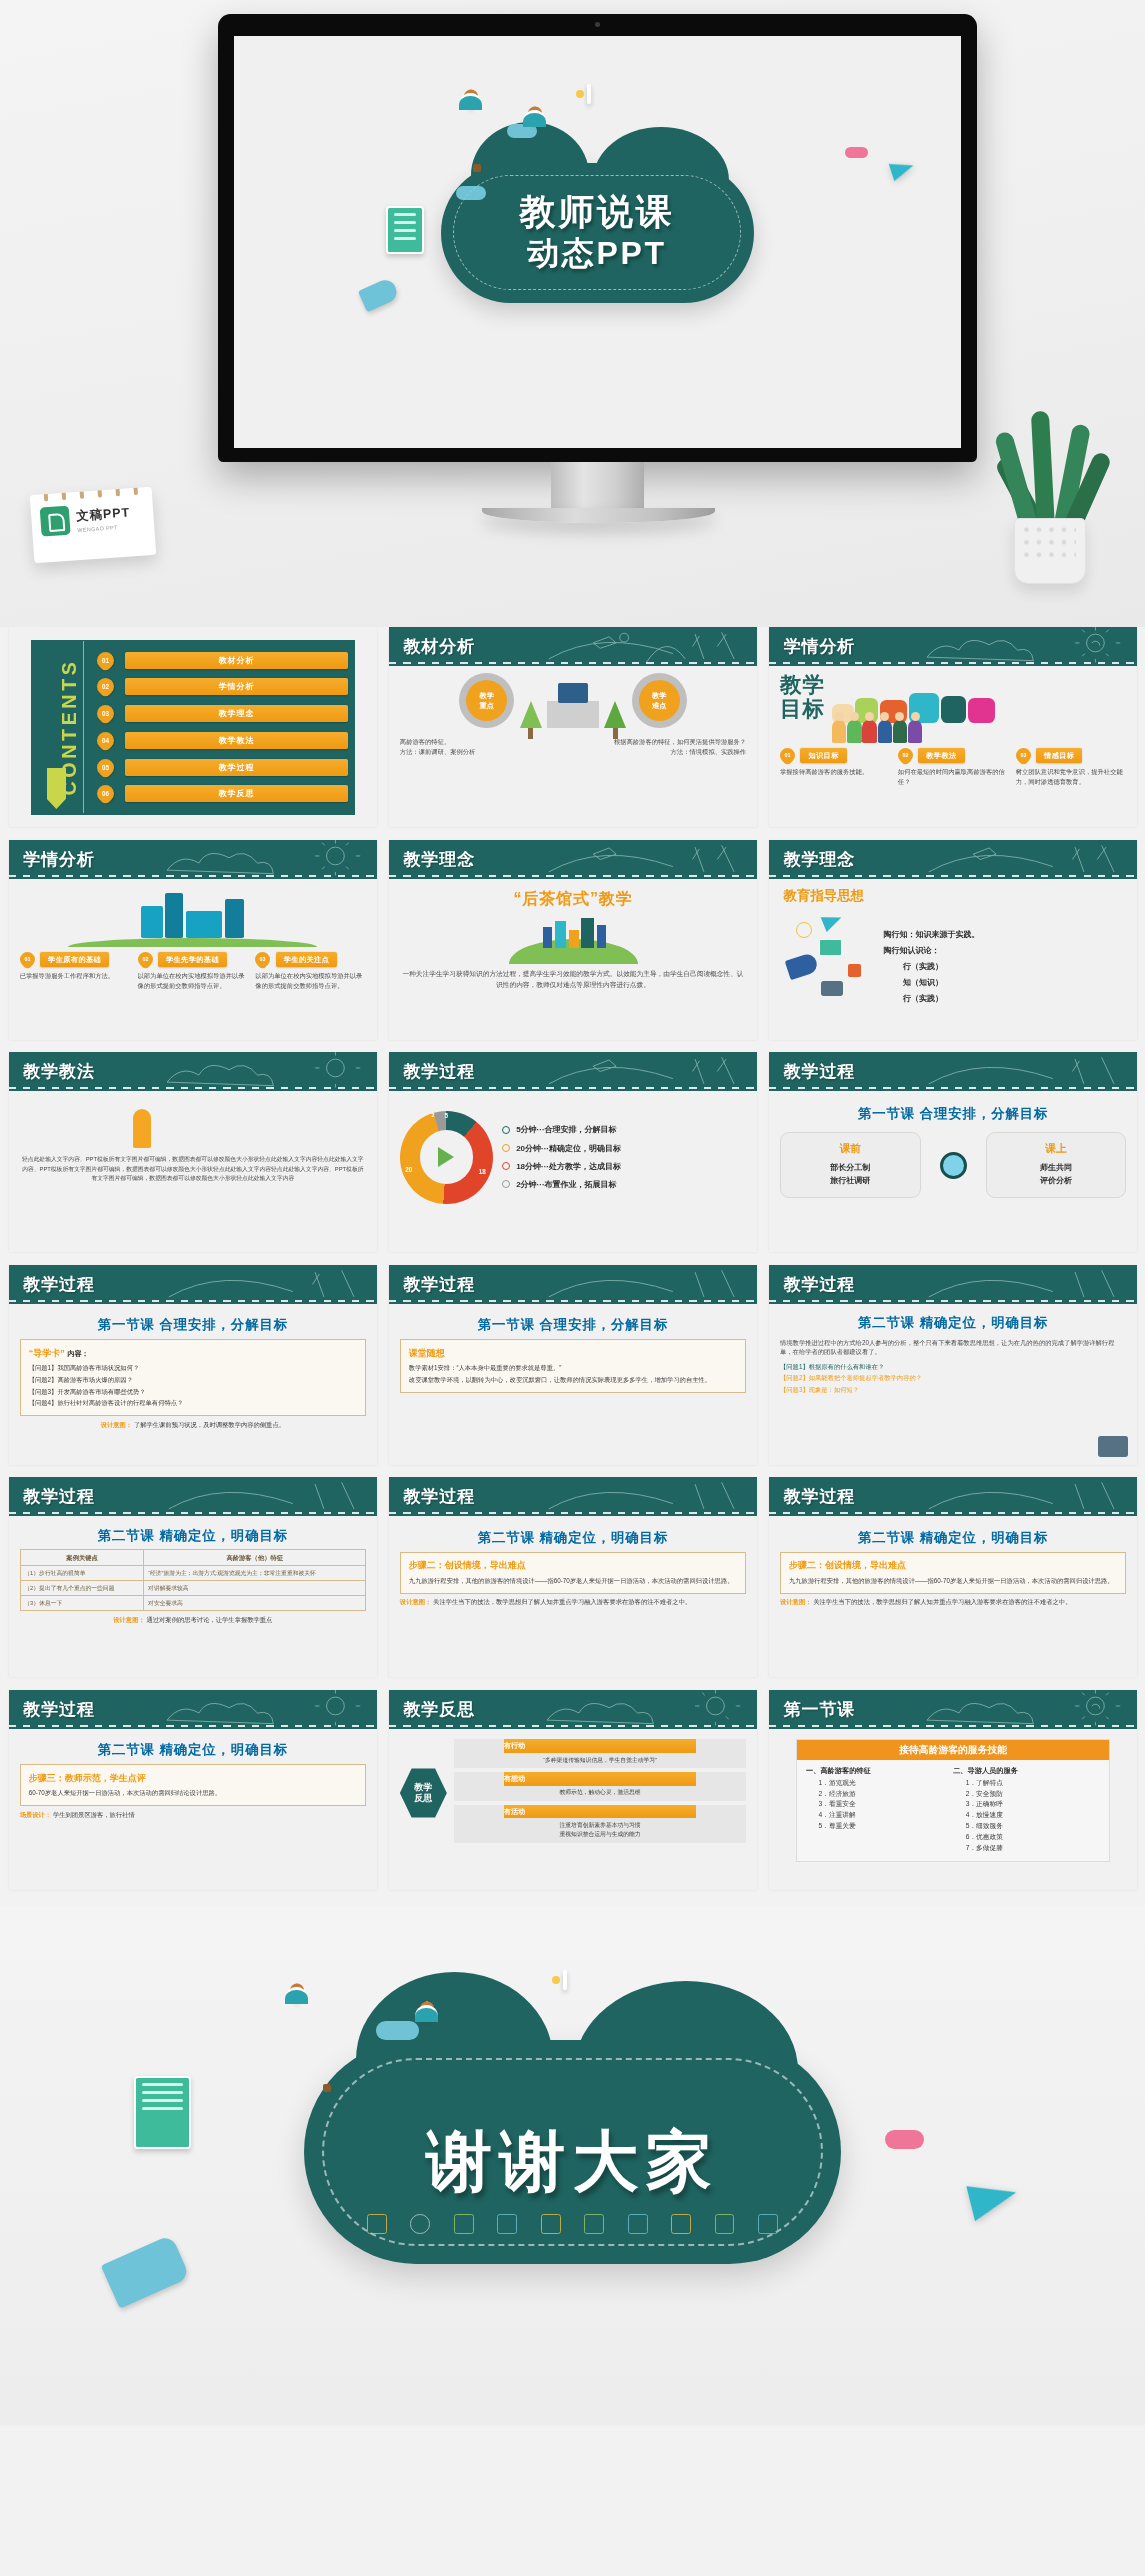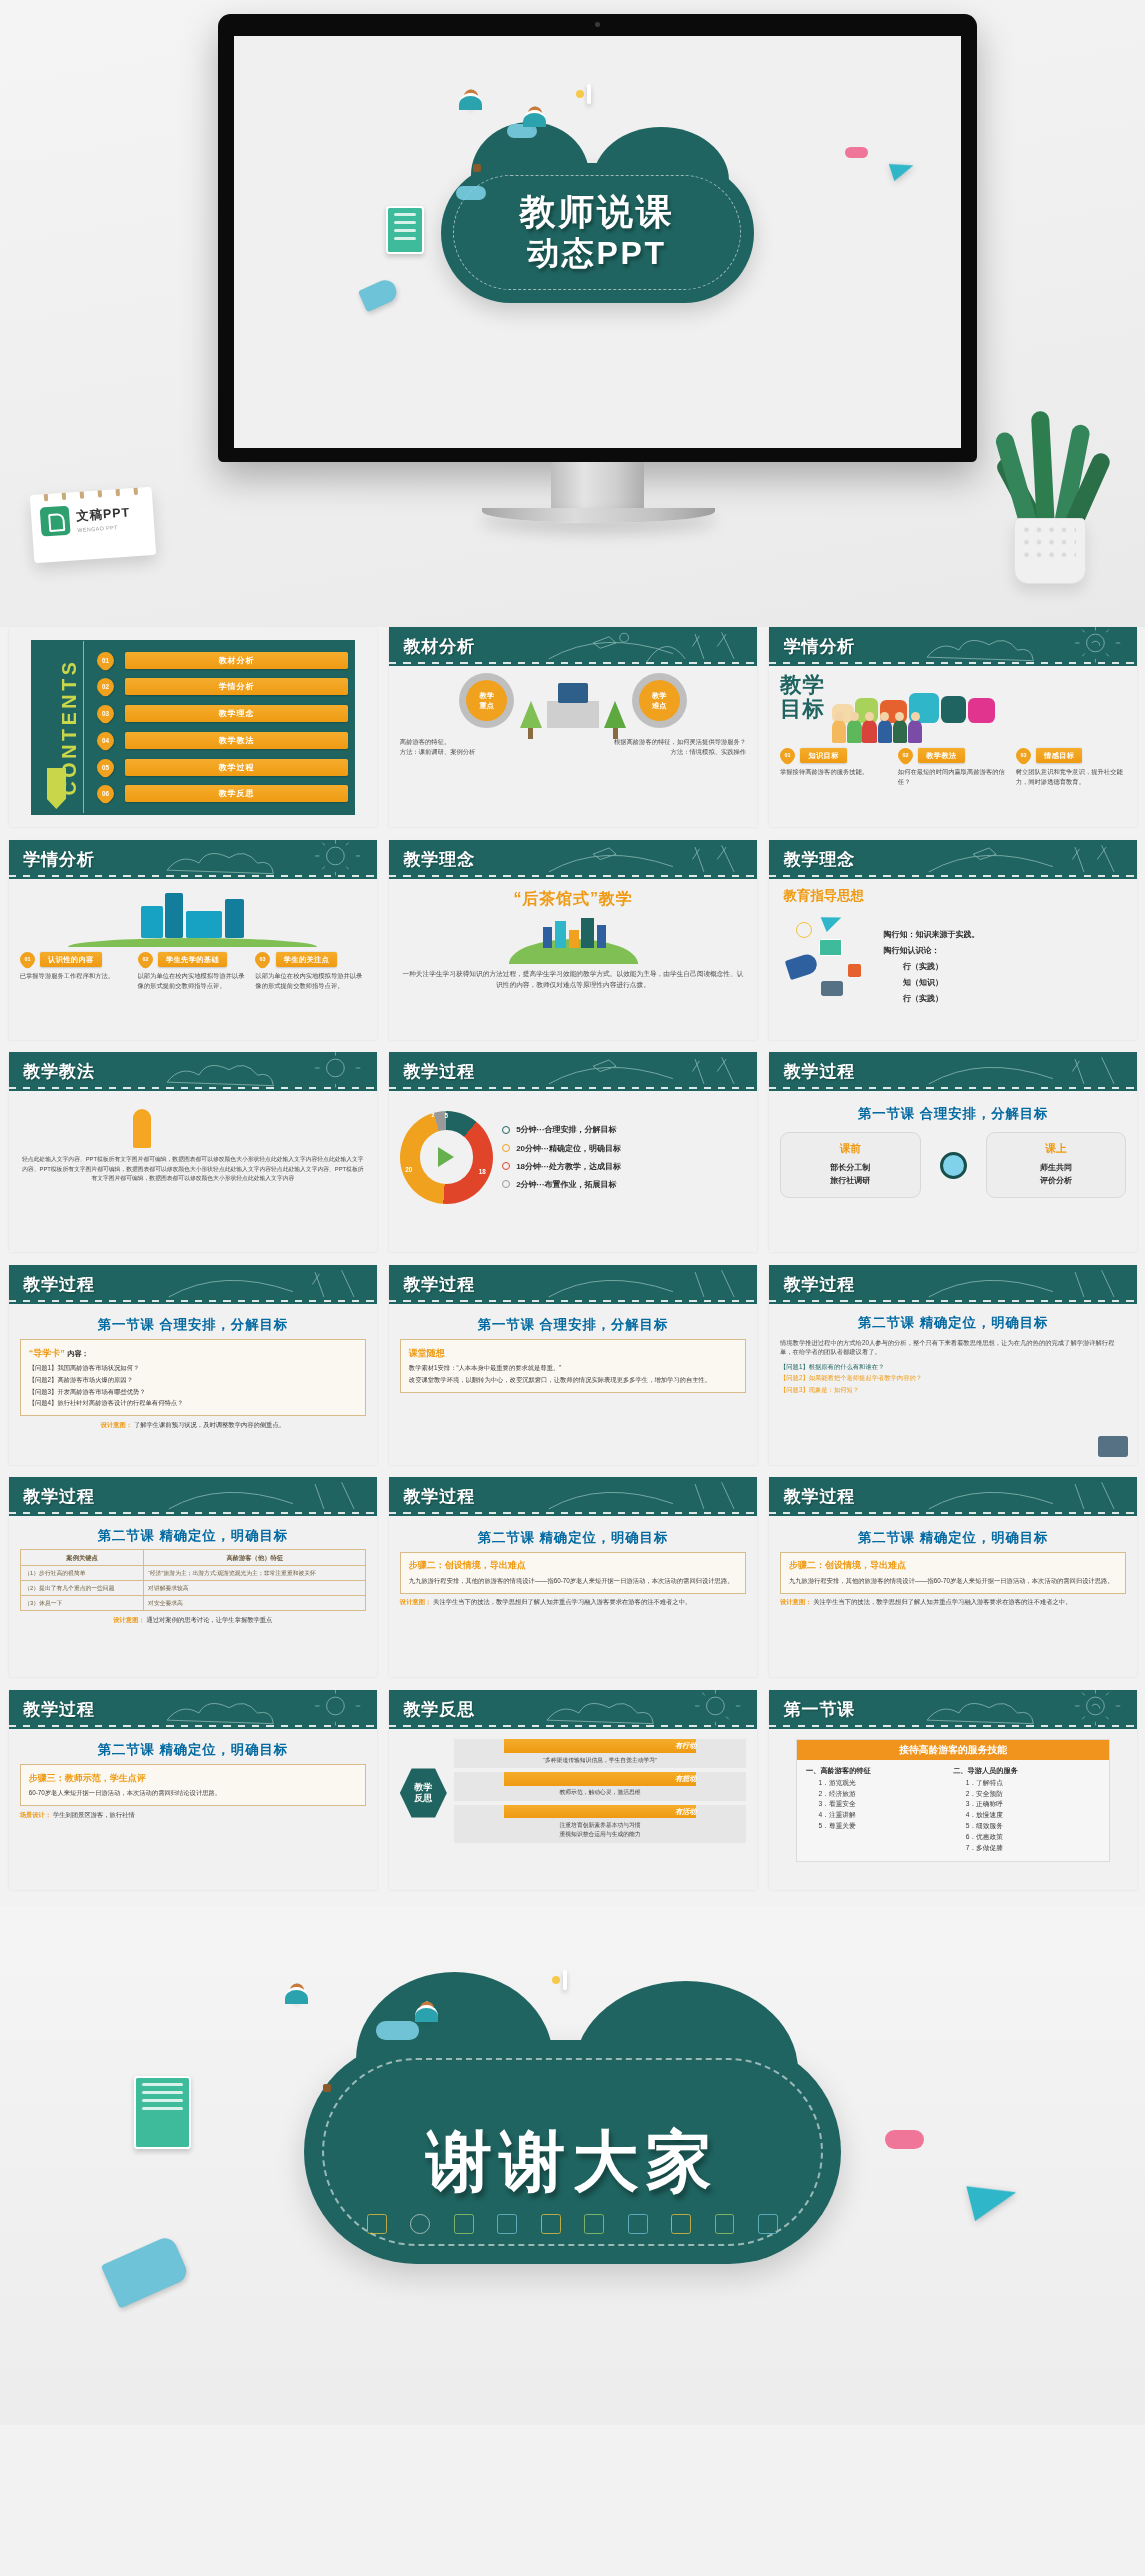--- a/index.html
+++ b/index.html
@@ -284,21 +284,21 @@
   .hexa {
     width:47px;height:52px;flex:0 0 47px;background:#1f6460;color:#fff;
     clip-path:polygon(25% 3%,75% 3%,100% 50%,75% 97%,25% 97%,0 50%);
     display:flex;align-items:center;justify-content:center;text-align:center;
     font-size:9px;font-weight:bold;line-height:1.25;
   }
   .rf-items { flex:1; }
   .rf-item { background:#e6e6e6; margin-bottom:3.6px; padding-bottom:3.6px; }
   .rf-item b {
     display:block; background:linear-gradient(#f5ad2c,#ef9a12); color:#fff; font-size:7.2px;
-    text-align:right; padding:1.8px 0; width:66%; margin:0 auto 2.7px;font-style:italic;
+    text-align:left; padding:1.8px 0; width:66%; margin:0 auto 2.7px;
   }
   .rf-item span { display:block; font-size:5.8px; color:#3a3a3a; text-align:center; line-height:1.6; }
 
   
   .bb { border:0.9px solid #dcdcdc; background:#f6f6f6; margin:3.6px 16px 0; }
   .bb-ttl { background:#f0941e; color:#fff; text-align:center; font-size:9.8px; font-weight:bold; padding:3.6px 0; }
   .bb-cols { display:flex; padding:5.4px 9px 7.2px; }
   .bb-cols > div { flex:1; }
   .bb-cols h5 { font-size:7.2px; color:#2f2f2f; margin-bottom:1.8px; }
   .bb-cols ol { list-style:none; padding-left:12.5px; }
@@ -607,21 +607,21 @@
           <i style="width:19.7px;height:39px;background:#127e9c;"></i>
         </div>
         <div class="hill"></div>
       </div>
       <div class="three-col">
         <div>
           <div class="goal-head">
                 <div class="goal-dot">
                   <span>01</span>
                 </div>
-                <span class="orange-chip">认识性的内容</span>
+                <span class="orange-chip">学生原有的基础</span>
               </div>
           <div class="tiny" style="margin-top:3.6px">已掌握导游服务工作程序和方法。</div>
         </div>
         <div>
           <div class="goal-head">
                 <div class="goal-dot">
                   <span>02</span>
                 </div>
                 <span class="orange-chip">学生先学的基础</span>
               </div>

